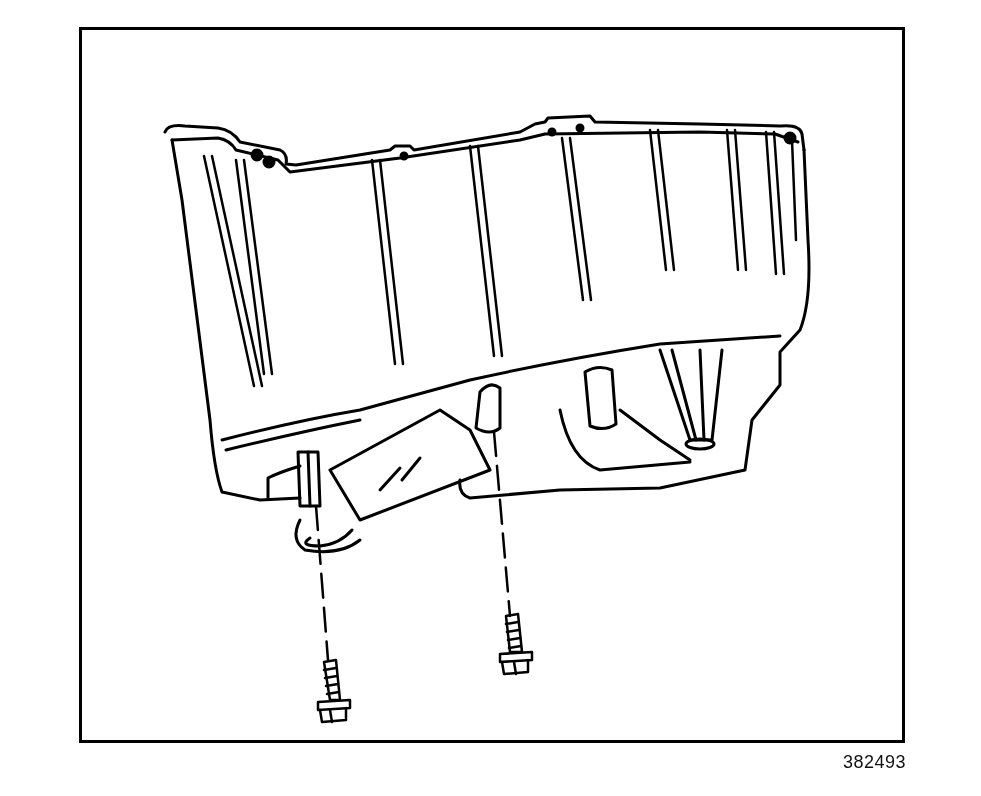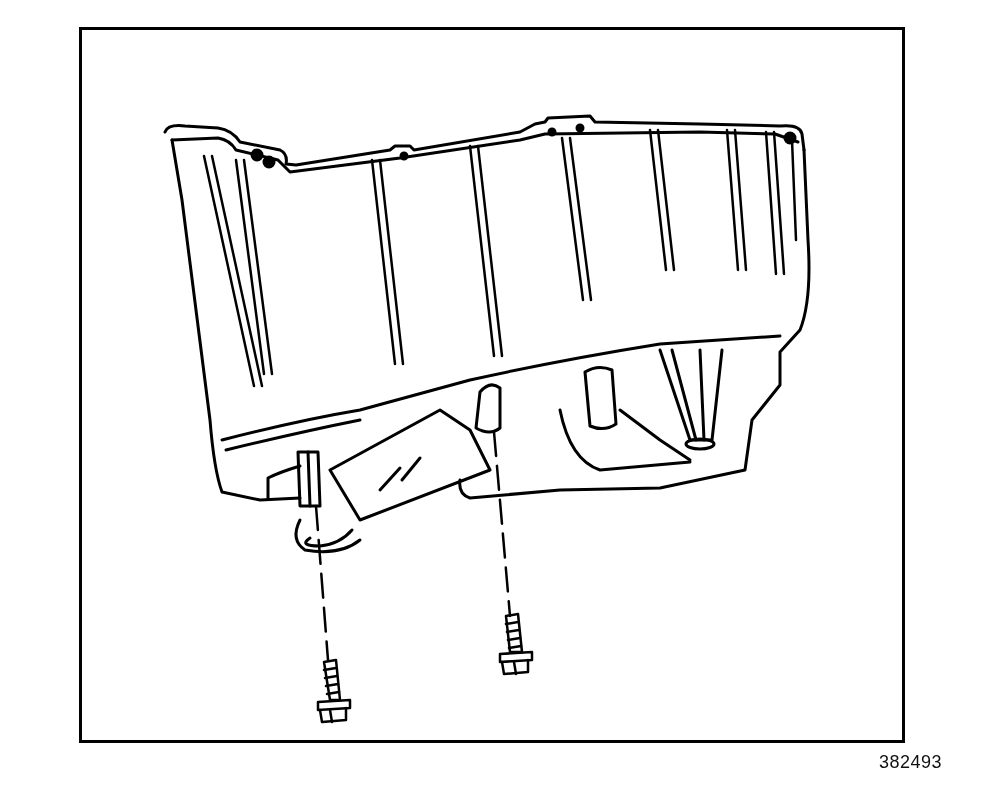--- a/index.html
+++ b/index.html
@@ -1,18 +1,18 @@
 <!DOCTYPE html>
 <html><head>
   <meta charset="utf-8">
   <style>
     html, body { margin: 0; padding: 0; background: #ffffff; }
     body { width: 981px; height: 796px; position: relative; overflow: hidden; font-family: "Liberation Sans", sans-serif; }
     .frame { position: absolute; left: 79px; top: 27px; width: 826px; height: 716px; border: 3px solid #000; box-sizing: border-box; }
-    .fig-number { position: absolute; left: 843px; top: 752px; font-size: 18px; color: #111; letter-spacing: 0.5px; margin-left: 36px; }
+    .fig-number { position: absolute; left: 843px; top: 752px; font-size: 18px; color: #111; letter-spacing: 0.5px; }
     svg.art { position: absolute; left: 0; top: 0; }
   </style>
 </head>
 <body>
 
 <div class="frame"></div>
 
 <svg class="art" width="981" height="796" viewBox="0 0 981 796" fill="none" stroke="#000" stroke-linecap="round" stroke-linejoin="round">
 
   <g stroke-width="3">

